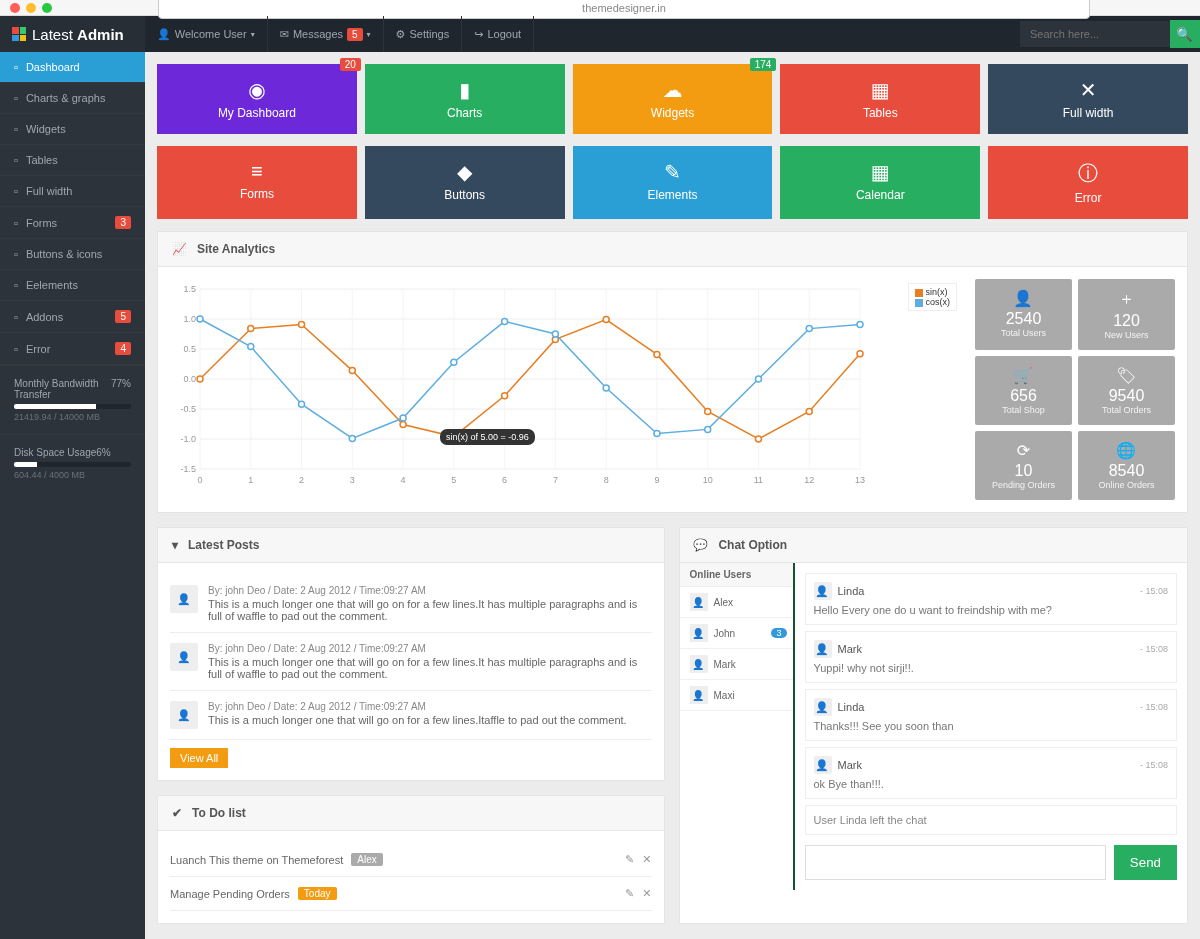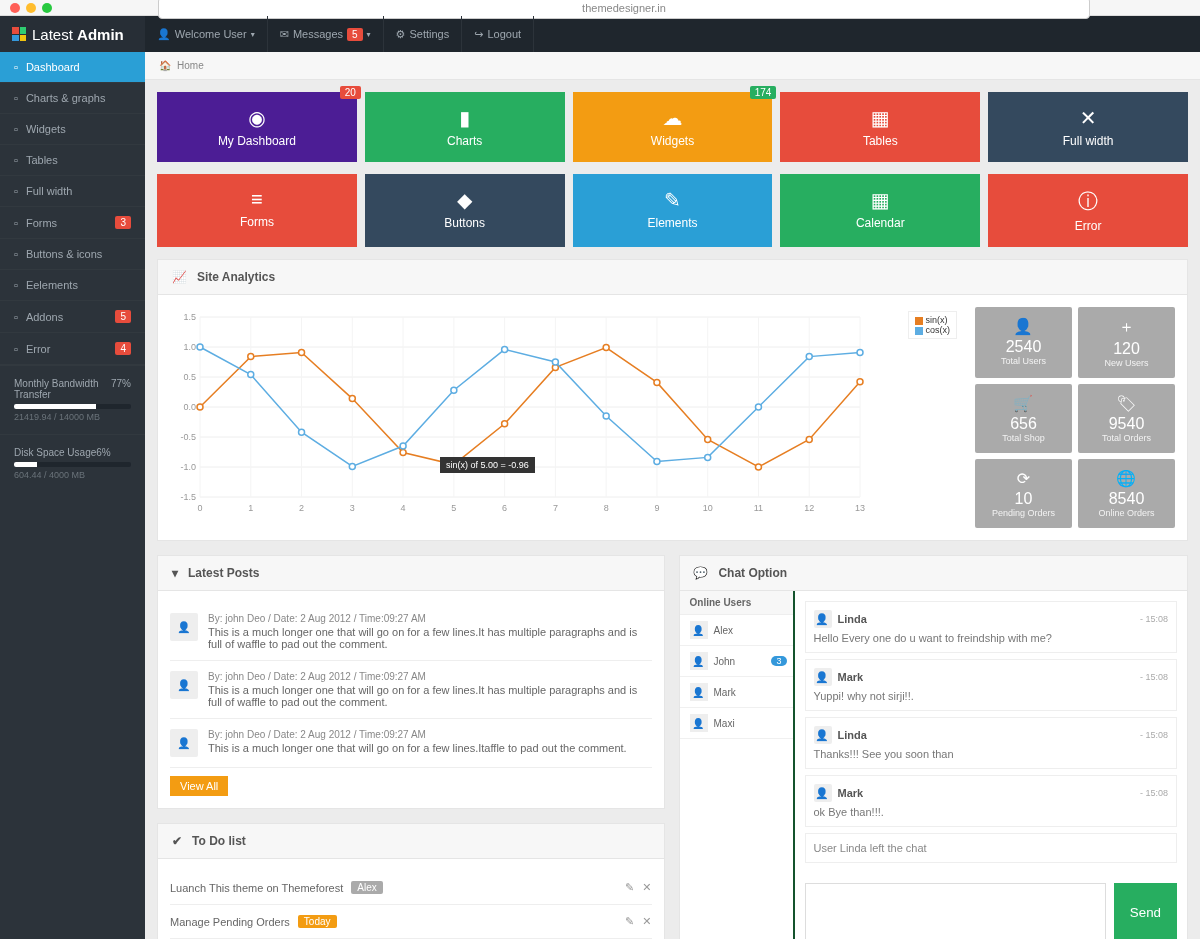--- a/index.html
+++ b/index.html
@@ -58,31 +58,31 @@
 .todo-item .actions{margin-left:auto;display:flex;gap:8px;color:#999}
 .tag{padding:1px 6px;border-radius:2px;color:#fff;font-size:10px}
 .chat-wrap{display:flex;gap:0}
 .online-list{width:115px;border-right:2px solid #14532d}
 .online-list h6{background:#f7f7f7;padding:6px 10px;font-size:10px;font-weight:bold;color:#666;border-bottom:1px solid #eee}
 .online-user{padding:6px 10px;display:flex;align-items:center;gap:6px;font-size:10px;color:#666;border-bottom:1px solid #f0f0f0;cursor:pointer}
 .online-user .av{width:18px;height:18px;background:#eee;display:flex;align-items:center;justify-content:center;font-size:10px}
 .chat-area{flex:1;padding:10px}
 .chat-msg{border:1px solid #eee;padding:8px;margin-bottom:6px;font-size:11px}
 .chat-msg .head{display:flex;align-items:center;gap:6px;margin-bottom:4px}
-.chat-msg .head .name{font-weight:bold;color:#555}
+.chat-msg .head .name{font-weight:normal;color:#555}
 .chat-msg .head .time{margin-left:auto;color:#aaa;font-size:9px}
 .chat-msg .text{color:#777}
-.chat-status{border:1px solid #eee;padding:8px;font-size:11px;color:#888;margin-bottom:20px}
+.chat-status{border:1px solid #eee;padding:8px;font-size:11px;color:#888;margin-bottom:10px}
 .chat-input{display:flex;gap:8px}
 .chat-input input{flex:1;border:1px solid #ddd;padding:6px}
-.chat-input button{background:#27ae60;color:#fff;border:none;padding:22px 16px;cursor:pointer}
+.chat-input button{background:#27ae60;color:#fff;border:none;padding:10px 16px;cursor:pointer}
 svg{display:block}
 .legend{position:absolute;top:4px;right:6px;background:#fff;border:1px solid #eee;padding:3px 6px;font-size:9px}
 .legend span{display:inline-block;width:8px;height:8px;margin-right:3px;vertical-align:middle}
-.tooltip{position:absolute;background:#333;color:#fff;font-size:9px;padding:3px 6px;border-radius:0}
+.tooltip{position:absolute;background:#333;color:#fff;font-size:9px;padding:3px 6px;border-radius:7px}
 .ficon{font-style:normal}
 .cnum{position:absolute;background:#3498db;color:#fff;font-size:9px;border-radius:8px;padding:0 5px;right:6px}
 </style>
 </head>
 <body>
 
 <div class="browser-chrome">
   <div class="traffic-light tl-red"></div>
   <div class="traffic-light tl-yellow"></div>
   <div class="traffic-light tl-green"></div>
@@ -113,20 +113,24 @@
       </div>
     <div class="item">
         <i class="ficon">⚙</i>
         <span>Settings</span>
       </div>
     <div class="item">
         <i class="ficon">↪</i>
         <span>Logout</span>
       </div>
   </div>
+  <div class="search-box">
+    <input placeholder="Search here..." style="">
+    <button><i class="ficon">🔍</i></button>
+  </div>
 </div>
 
 <div class="layout">
 
   <div class="sidebar">
     <ul id="sb-list">
         <li class="active">
           <i class="ficon">▫</i>
           <span>Dashboard</span>
         </li>
@@ -188,24 +192,23 @@
           </div>
           <div class="bar">
             <div style="width:20%"></div>
           </div>
           <div class="sub">604.44 / 4000 MB</div>
         </div>
       </div>
   </div>
 
   <div class="content">
-    <div class="breadcrumb">🏠 &nbsp;<span>Home</span></div>
 
     <div class="tiles" id="tiles1">
-        <div class="tile" style="background: #4c1d95;"><span class="nb" style="background:#e74c3c">20</span><span class="ic">◉</span><span>My Dashboard</span></div>
+        <div class="tile" style="background: #6d28d9;"><span class="nb" style="background:#e74c3c">20</span><span class="ic">◉</span><span>My Dashboard</span></div>
         <div class="tile" style="background: rgb(39, 174, 96);"><span class="ic">▮</span><span>Charts</span></div>
         <div class="tile" style="background: rgb(243, 156, 18);"><span class="nb" style="background:#27ae60">174</span><span class="ic">☁</span><span>Widgets</span></div>
         <div class="tile" style="background: rgb(231, 76, 60);"><span class="ic">▦</span><span>Tables</span></div>
         <div class="tile" style="background: rgb(52, 73, 94);"><span class="ic">✕</span><span>Full width</span></div>
       </div>
     <div class="tiles2" id="tiles2">
         <div class="tile" style="background: rgb(231, 76, 60);"><span class="ic">≡</span><span>Forms</span></div>
         <div class="tile" style="background: rgb(52, 73, 94);"><span class="ic">◆</span><span>Buttons</span></div>
         <div class="tile" style="background: rgb(42, 159, 214);"><span class="ic">✎</span><span>Elements</span></div>
         <div class="tile" style="background: rgb(39, 174, 96);"><span class="ic">▦</span><span>Calendar</span></div>

